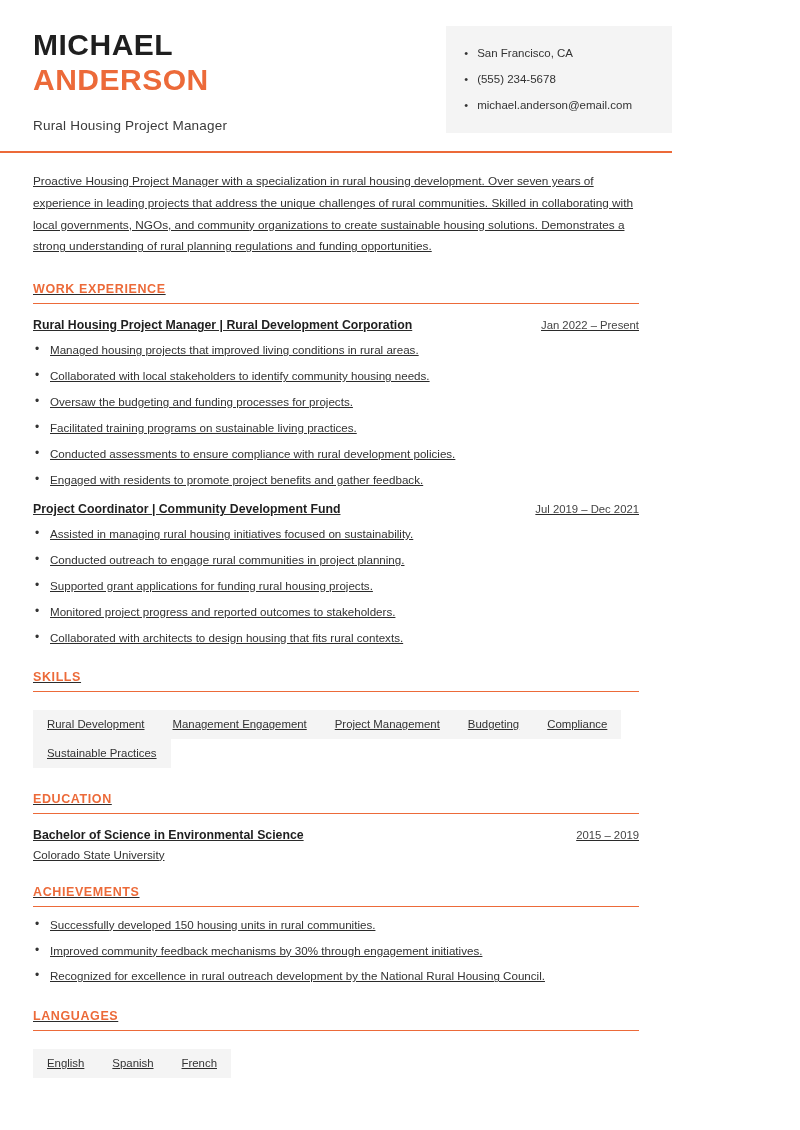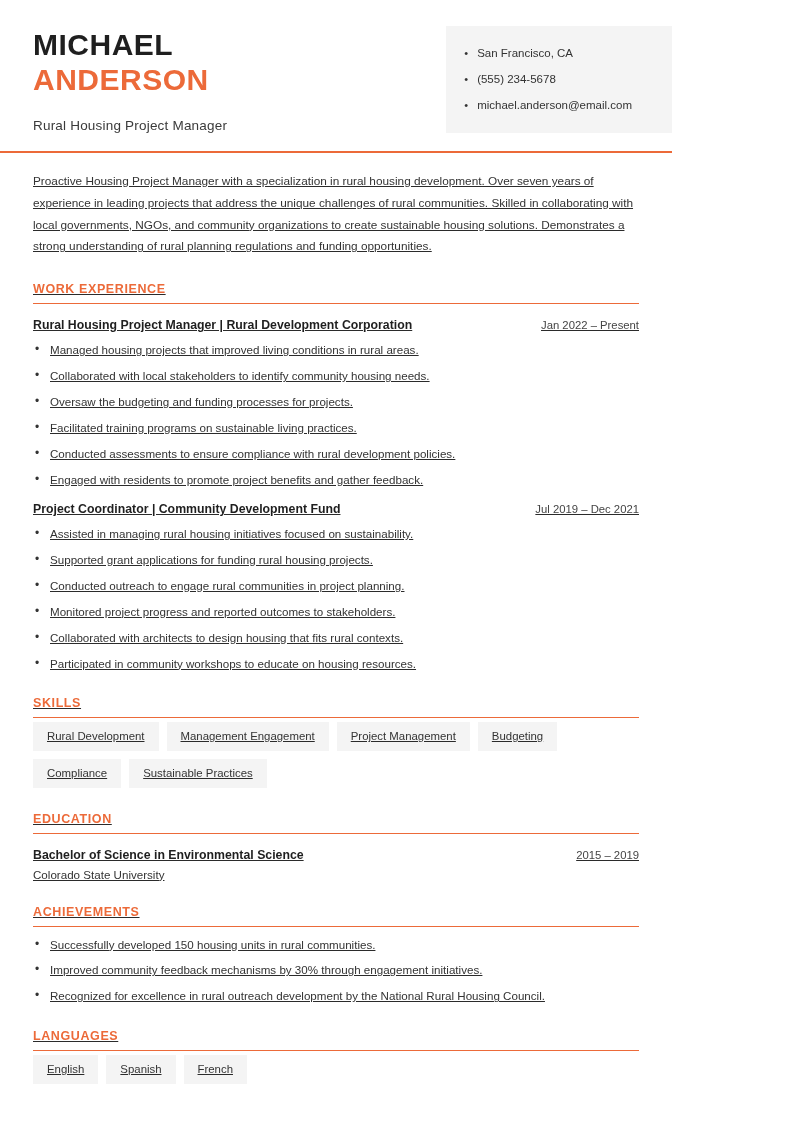--- a/index.html
+++ b/index.html
@@ -153,22 +153,21 @@
     left: 2px;
     top: -1px;
     color: #333;
     font-size: 12px;
   }
 
   
   .chips {
     display: flex;
     flex-wrap: wrap;
-    margin-top: 4px;
-    gap: 8px;
+    margin-top: 18px;
   }
   .chip {
     background: #f4f4f4;
     font-size: 11.4px;
     color: #333;
     padding: 7px 14px;
     line-height: 1.3;
     white-space: nowrap;
   }
 
@@ -234,25 +233,24 @@
         </ul>
       </div>
 
       <div class="entry">
         <div class="entry-head">
           <div class="entry-title">Project Coordinator | Community Development Fund</div>
           <div class="entry-date">Jul 2019 – Dec 2021</div>
         </div>
         <ul class="bullets">
           <li>Assisted in managing rural housing initiatives focused on sustainability.</li>
+          <li>Conducted outreach to engage rural communities in project planning.</li>
           <li>Supported grant applications for funding rural housing projects.</li>
-          <li>Conducted outreach to engage rural communities in project planning.</li>
           <li>Monitored project progress and reported outcomes to stakeholders.</li>
           <li>Collaborated with architects to design housing that fits rural contexts.</li>
-          <li>Participated in community workshops to educate on housing resources.</li>
         </ul>
       </div>
     </div>
 
     <div class="section">
       <div class="section-title">SKILLS</div>
       <div class="section-rule"></div>
       <div class="chips">
         <span class="chip">Rural Development</span>
         <span class="chip">Management Engagement</span>

